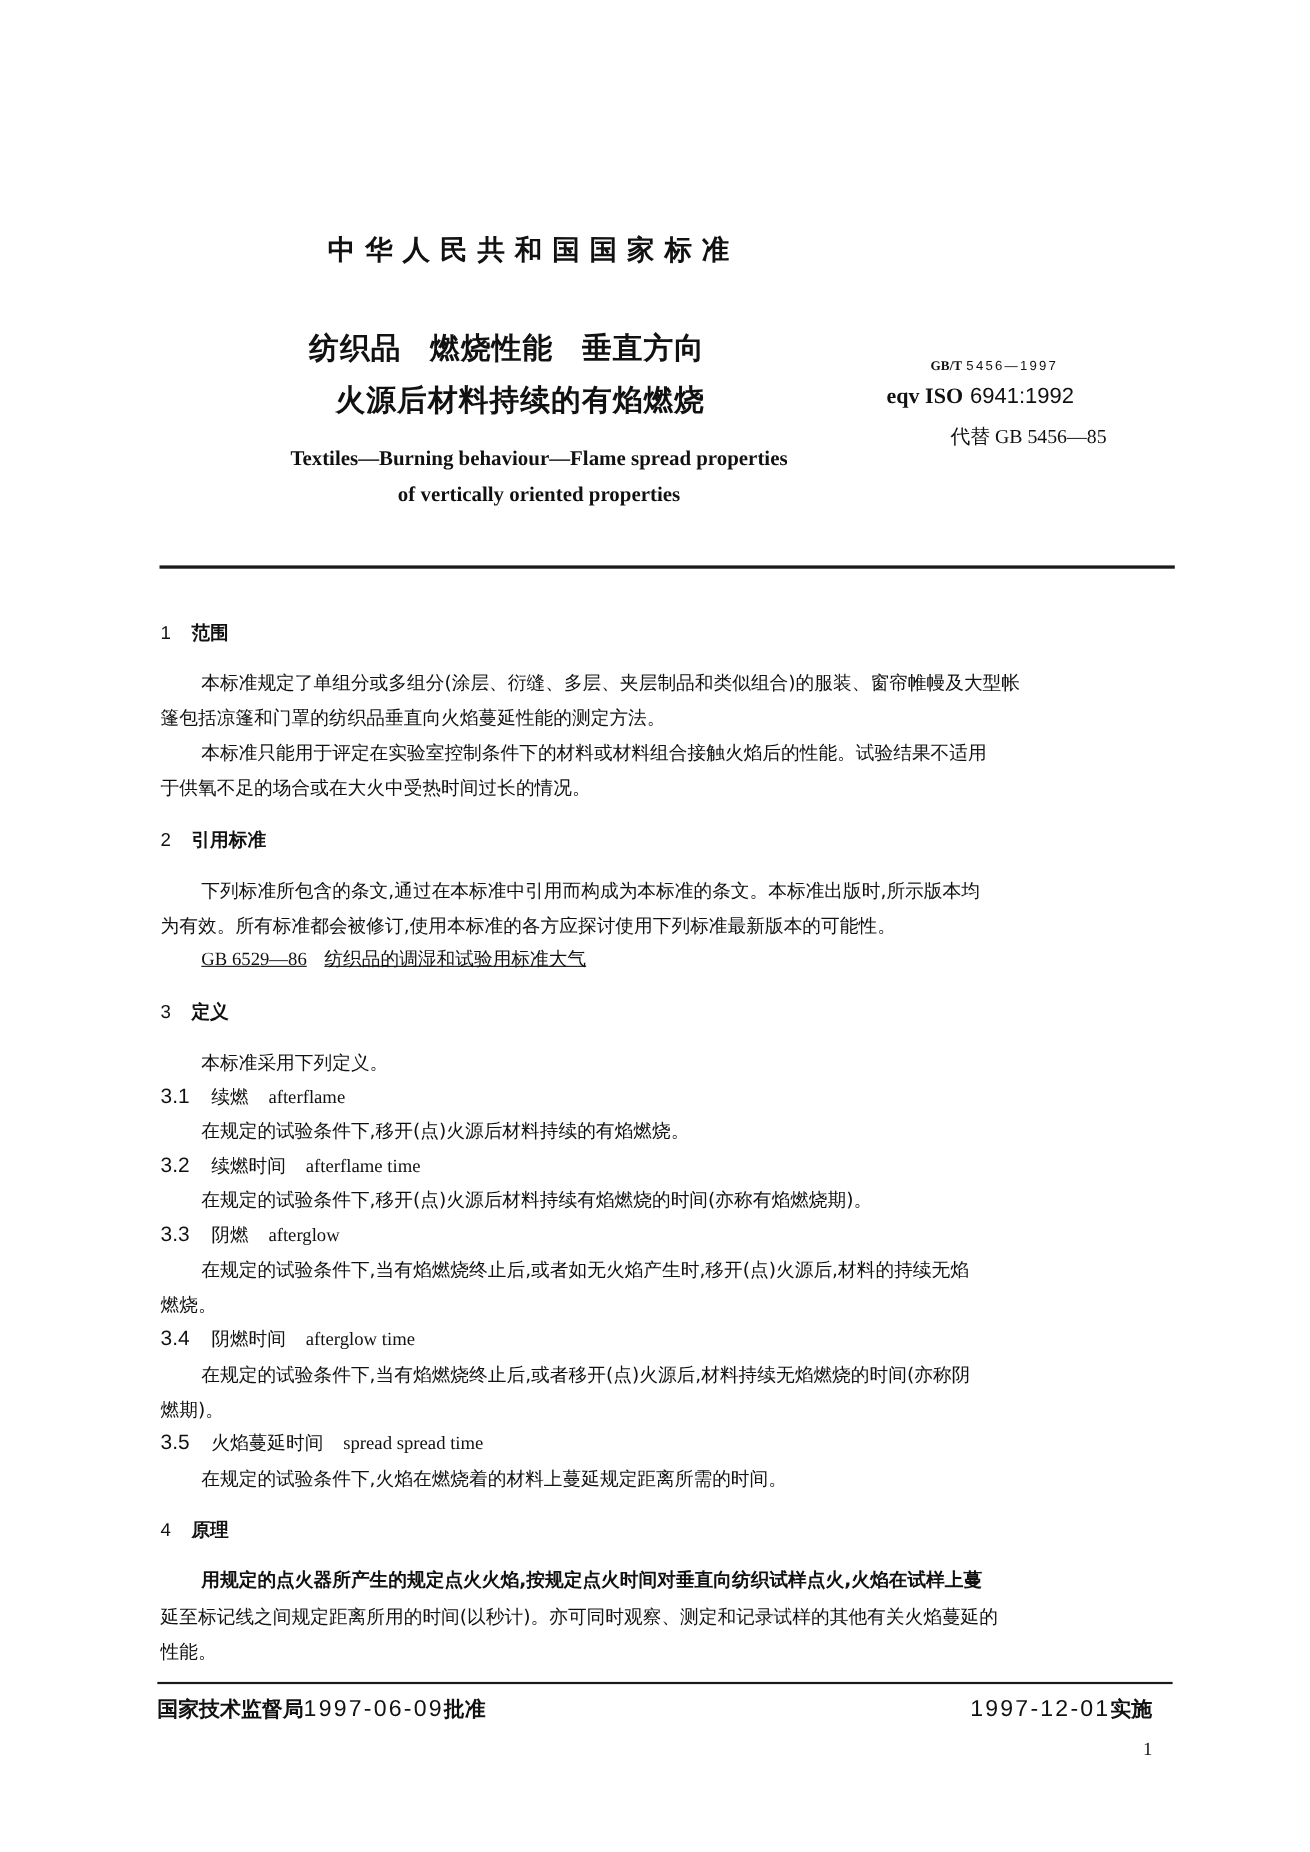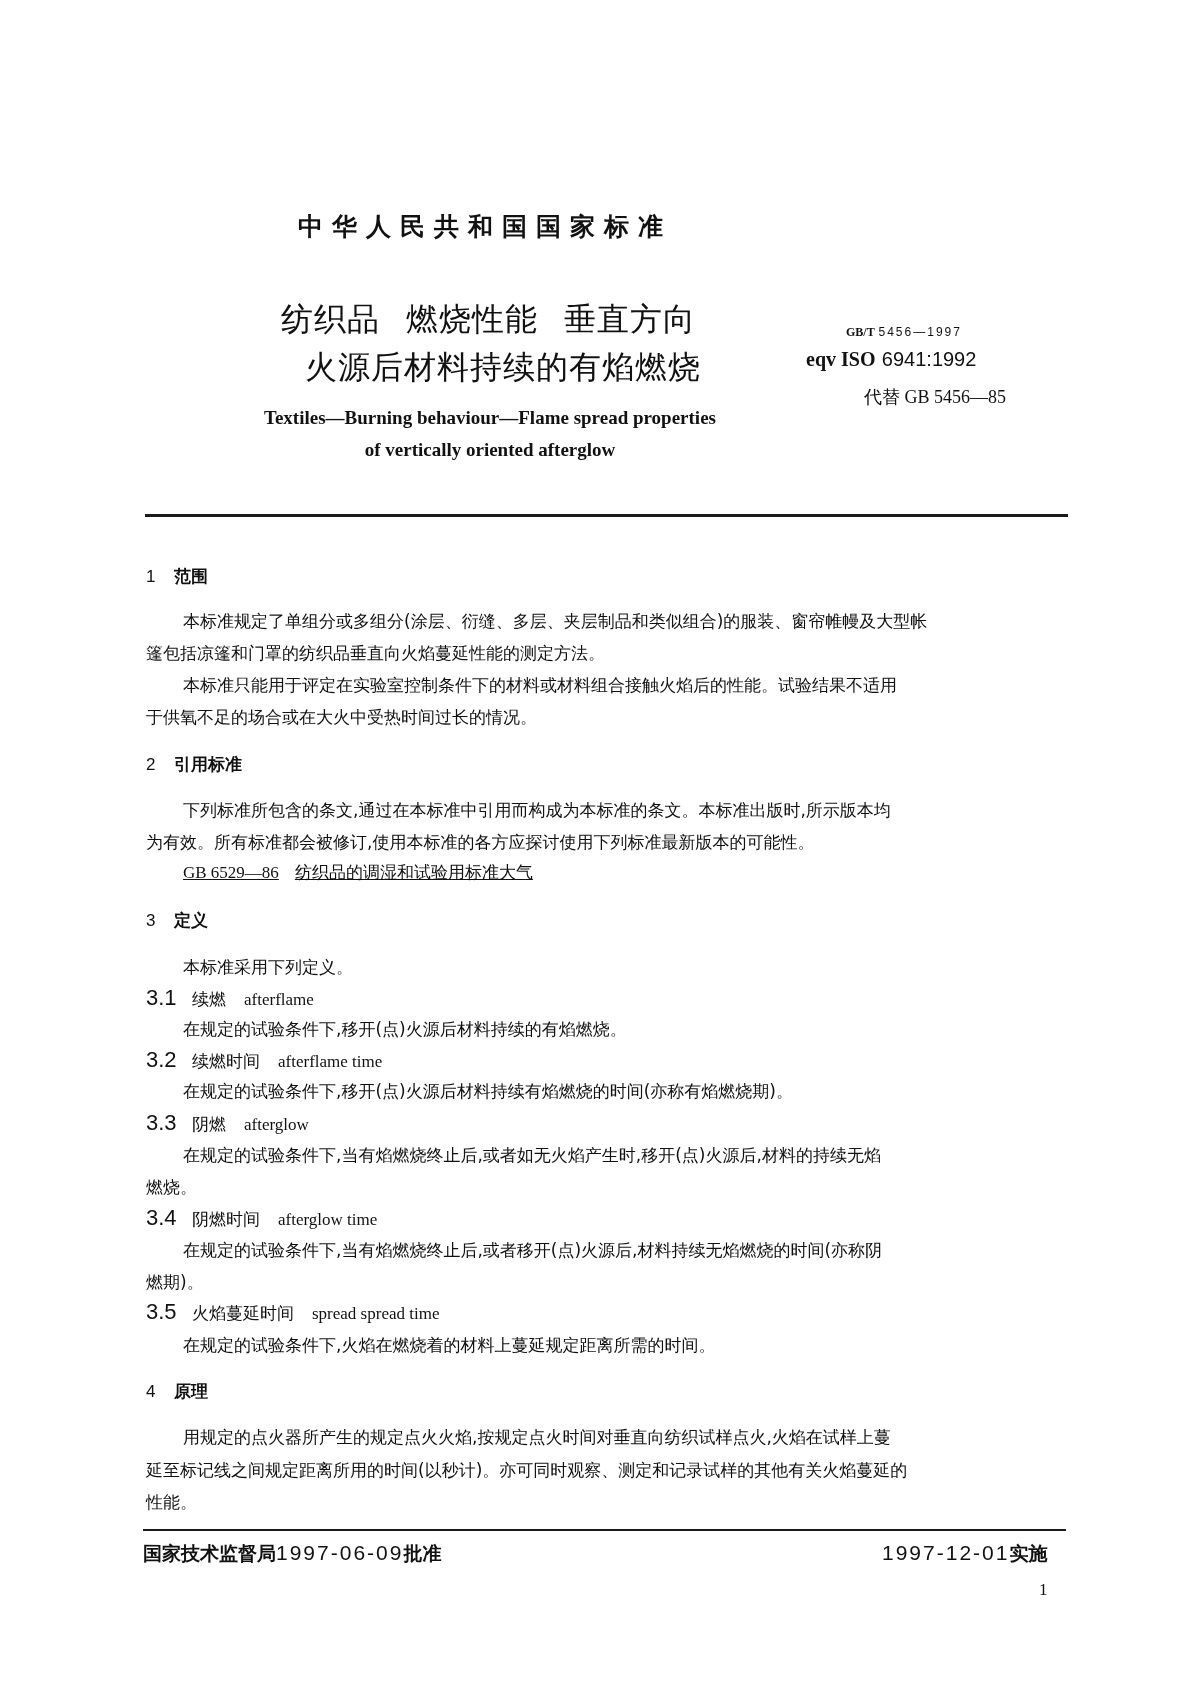--- a/index.html
+++ b/index.html
@@ -17,21 +17,21 @@
     }
     .abs { position: absolute; white-space: nowrap; }
 
     
     .national-std {
       left: 298px; top: 210px;
       font-size: 25px; font-weight: bold;
       letter-spacing: 9px;
     }
     .cn-title {
-      font-size: 32px; font-weight: normal;
+      font-size: 27px; font-weight: bold;
       letter-spacing: 1px;
     }
     .cn-title-1 { left: 281px; top: 298px; }
     .cn-title-2 { left: 305px; top: 346px; }
     .cn-title .gap { display: inline-block; width: 26px; }
 
     .std-no {
       left: 846px; top: 325px;
       font-size: 12px;
     }
@@ -81,21 +81,21 @@
     .sec-head .num {
       font-family: "Liberation Sans", sans-serif;
       font-weight: normal;
       display: inline-block;
       width: 28px;
     }
     .term .num {
       font-family: "Liberation Sans", sans-serif;
       display: inline-block;
       width: 46px;
-      font-size: 22px;
+      font-size: 19px;
     }
     .term .en {
       font-family: "Liberation Serif", serif;
       margin-left: 18px;
       font-size: 17px;
     }
     .serif { font-family: "Liberation Serif", serif; }
 
     
     .footer-left {
@@ -132,21 +132,21 @@
   <span class="b">GB/T</span>
   <span class="n">5456—1997</span>
 </div>
 <div class="abs eqv">
   <span class="b">eqv ISO</span>
   <span class="n">6941:1992</span>
 </div>
 <div class="abs replaces">代替 GB 5456—85</div>
 
 <div class="abs en-title en-title-1">Textiles—Burning behaviour—Flame spread properties</div>
-<div class="abs en-title en-title-2">of vertically oriented afterglow</div>
+<div class="abs en-title en-title-2">of vertically oriented properties</div>
 
 <div class="rule rule-top"></div>
 
 <div class="txt sec-head" style="left:146px; top:566px;">
   <span class="num">1</span><span>范围</span>
 </div>
 <div class="txt" style="left:183px; top:611px;">本标准规定了单组分或多组分(涂层、衍缝、多层、夹层制品和类似组合)的服装、窗帘帷幔及大型帐</div>
 <div class="txt" style="left:146px; top:643px;">篷包括凉篷和门罩的纺织品垂直向火焰蔓延性能的测定方法。</div>
 <div class="txt" style="left:183px; top:675px;">本标准只能用于评定在实验室控制条件下的材料或材料组合接触火焰后的性能。试验结果不适用</div>
 <div class="txt" style="left:146px; top:707px;">于供氧不足的场合或在大火中受热时间过长的情况。</div>
@@ -188,21 +188,21 @@
 <div class="txt" style="left:146px; top:1272px;">燃期)。</div>
 
 <div class="txt term" style="left:146px; top:1302px;">
   <span class="num">3.5</span><span>火焰蔓延时间</span><span class="en">spread spread time</span>
 </div>
 <div class="txt" style="left:183px; top:1335px;">在规定的试验条件下,火焰在燃烧着的材料上蔓延规定距离所需的时间。</div>
 
 <div class="txt sec-head" style="left:146px; top:1381px;">
   <span class="num">4</span><span>原理</span>
 </div>
-<div class="txt" style="left:183px; top:1427px;">用规定的点火器所产生的规定点火火焰,按规定点火时间对垂直向纺织试样点火,火焰在试样上蔓</div>
+<div class="txt" style="left:183px; top:1427px;font-weight:bold;">用规定的点火器所产生的规定点火火焰,按规定点火时间对垂直向纺织试样点火,火焰在试样上蔓</div>
 <div class="txt" style="left:146px; top:1460px;">延至标记线之间规定距离所用的时间(以秒计)。亦可同时观察、测定和记录试样的其他有关火焰蔓延的</div>
 <div class="txt" style="left:146px; top:1492px;">性能。</div>
 
 <div class="rule rule-bottom"></div>
 
 <div class="abs footer-left">
   <span>国家技术监督局</span><span class="d">1997-06-09</span><span>批准</span>
 </div>
 <div class="abs footer-right">
   <span class="d">1997-12-01</span><span>实施</span>

